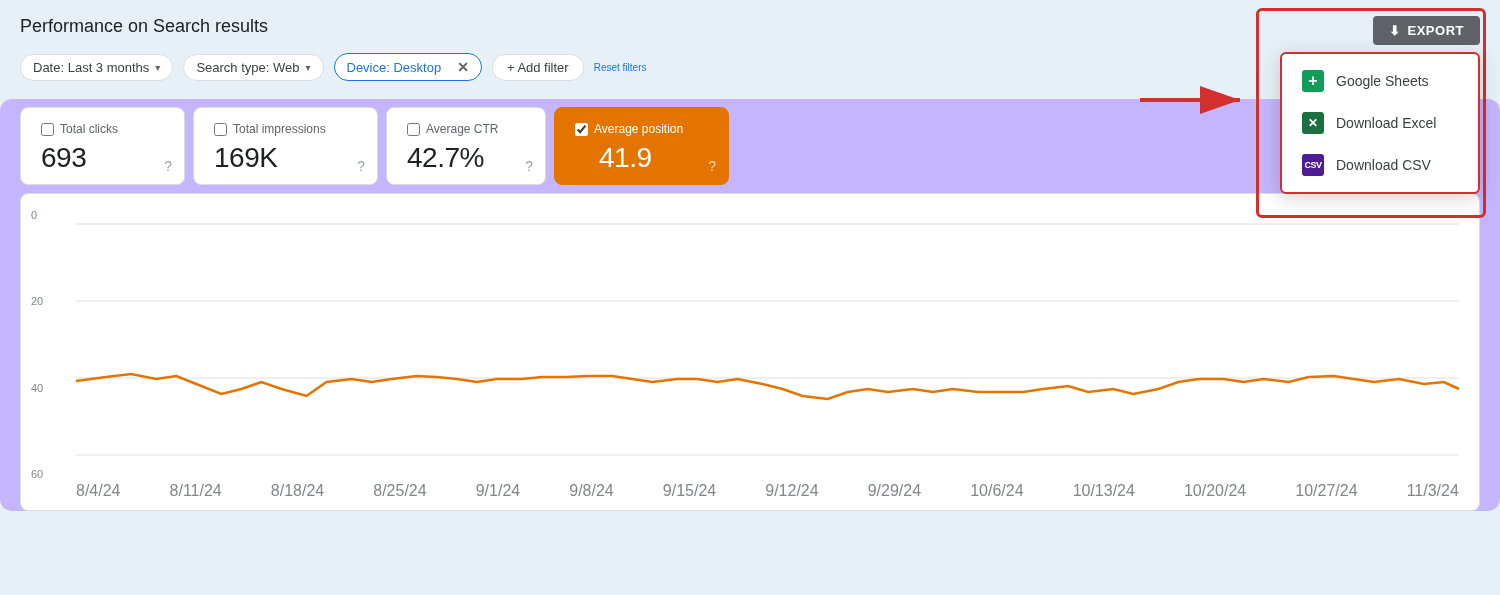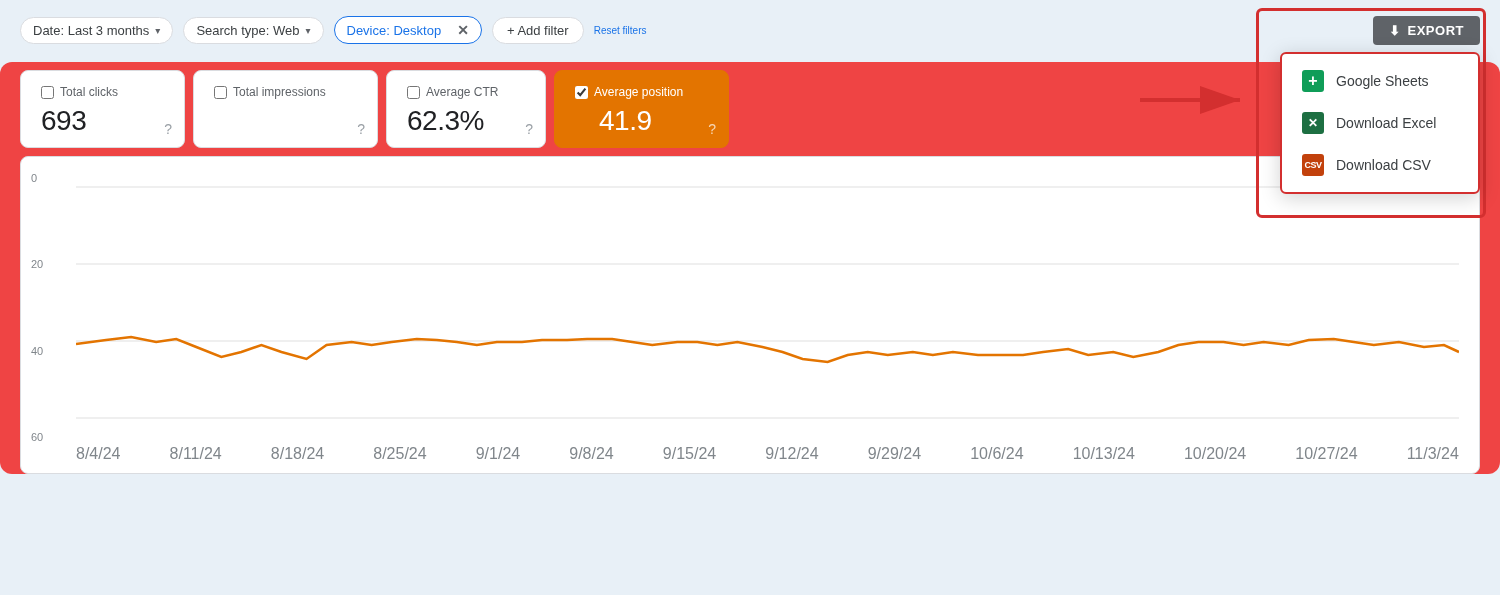--- a/index.html
+++ b/index.html
@@ -202,21 +202,21 @@
       background: #0f9d58;
       color: white;
       font-size: 16px;
     }
     .icon-excel {
       background: #1d6f42;
       color: white;
       font-size: 12px;
     }
     .icon-csv {
-      background: #c2410c;
+      background: #4c1d95;
       color: white;
       font-size: 9px;
       font-weight: bold;
       letter-spacing: -0.5px;
     }
     
     .red-arrow {
       position: absolute;
       top: 80px;
       right: 240px;
@@ -242,20 +242,21 @@
     .top-section {
       background: #e8f0f7;
       padding: 16px 20px 0 20px;
       position: relative;
     }
   </style>
 </head>
 <body>
 
 <div class="top-section">
+  <h1 class="page-title">Performance on Search results</h1>
 
   <div class="filters-row">
     <button class="filter-chip">
       <span>Date: Last 3 months</span>
       <span class="chevron">▾</span>
     </button>
     <button class="filter-chip">
       <span>Search type: Web</span>
       <span class="chevron">▾</span>
     </button>
@@ -296,44 +297,45 @@
       <div class="dropdown-icon icon-excel">✕</div>
       <span>Download Excel</span>
     </div>
     <div class="dropdown-item">
       <div class="dropdown-icon icon-csv">CSV</div>
       <span>Download CSV</span>
     </div>
   </div>
 </div>
 
-<div class="content-wrapper" style="background:#ef4444; padding: 0 20px;">
+<div class="content-wrapper" style="background:#c4b5fd; padding: 0 20px;">
 
   <div class="metrics-row" style="padding-top:8px;">
     <div class="metric-card" style="min-width:165px;">
       <div class="metric-label">
         <input type="checkbox" style="">
         <span>Total clicks</span>
       </div>
       <div class="metric-value">693</div>
       <span class="metric-help">?</span>
     </div>
     <div class="metric-card" style="min-width:185px;">
       <div class="metric-label">
         <input type="checkbox" style="">
         <span>Total impressions</span>
       </div>
+      <div class="metric-value">169K</div>
       <span class="metric-help">?</span>
     </div>
     <div class="metric-card" style="min-width:160px;">
       <div class="metric-label">
         <input type="checkbox" style="">
         <span>Average CTR</span>
       </div>
-      <div class="metric-value">62.3%</div>
+      <div class="metric-value">42.7%</div>
       <span class="metric-help">?</span>
     </div>
     <div class="metric-card active-orange" style="min-width:175px;">
       <div class="metric-label">
         <input type="checkbox" checked="" style="accent-color: white;">
         <span>Average position</span>
       </div>
       <div class="metric-value">41.9</div>
       <span class="metric-help">?</span>
     </div>

